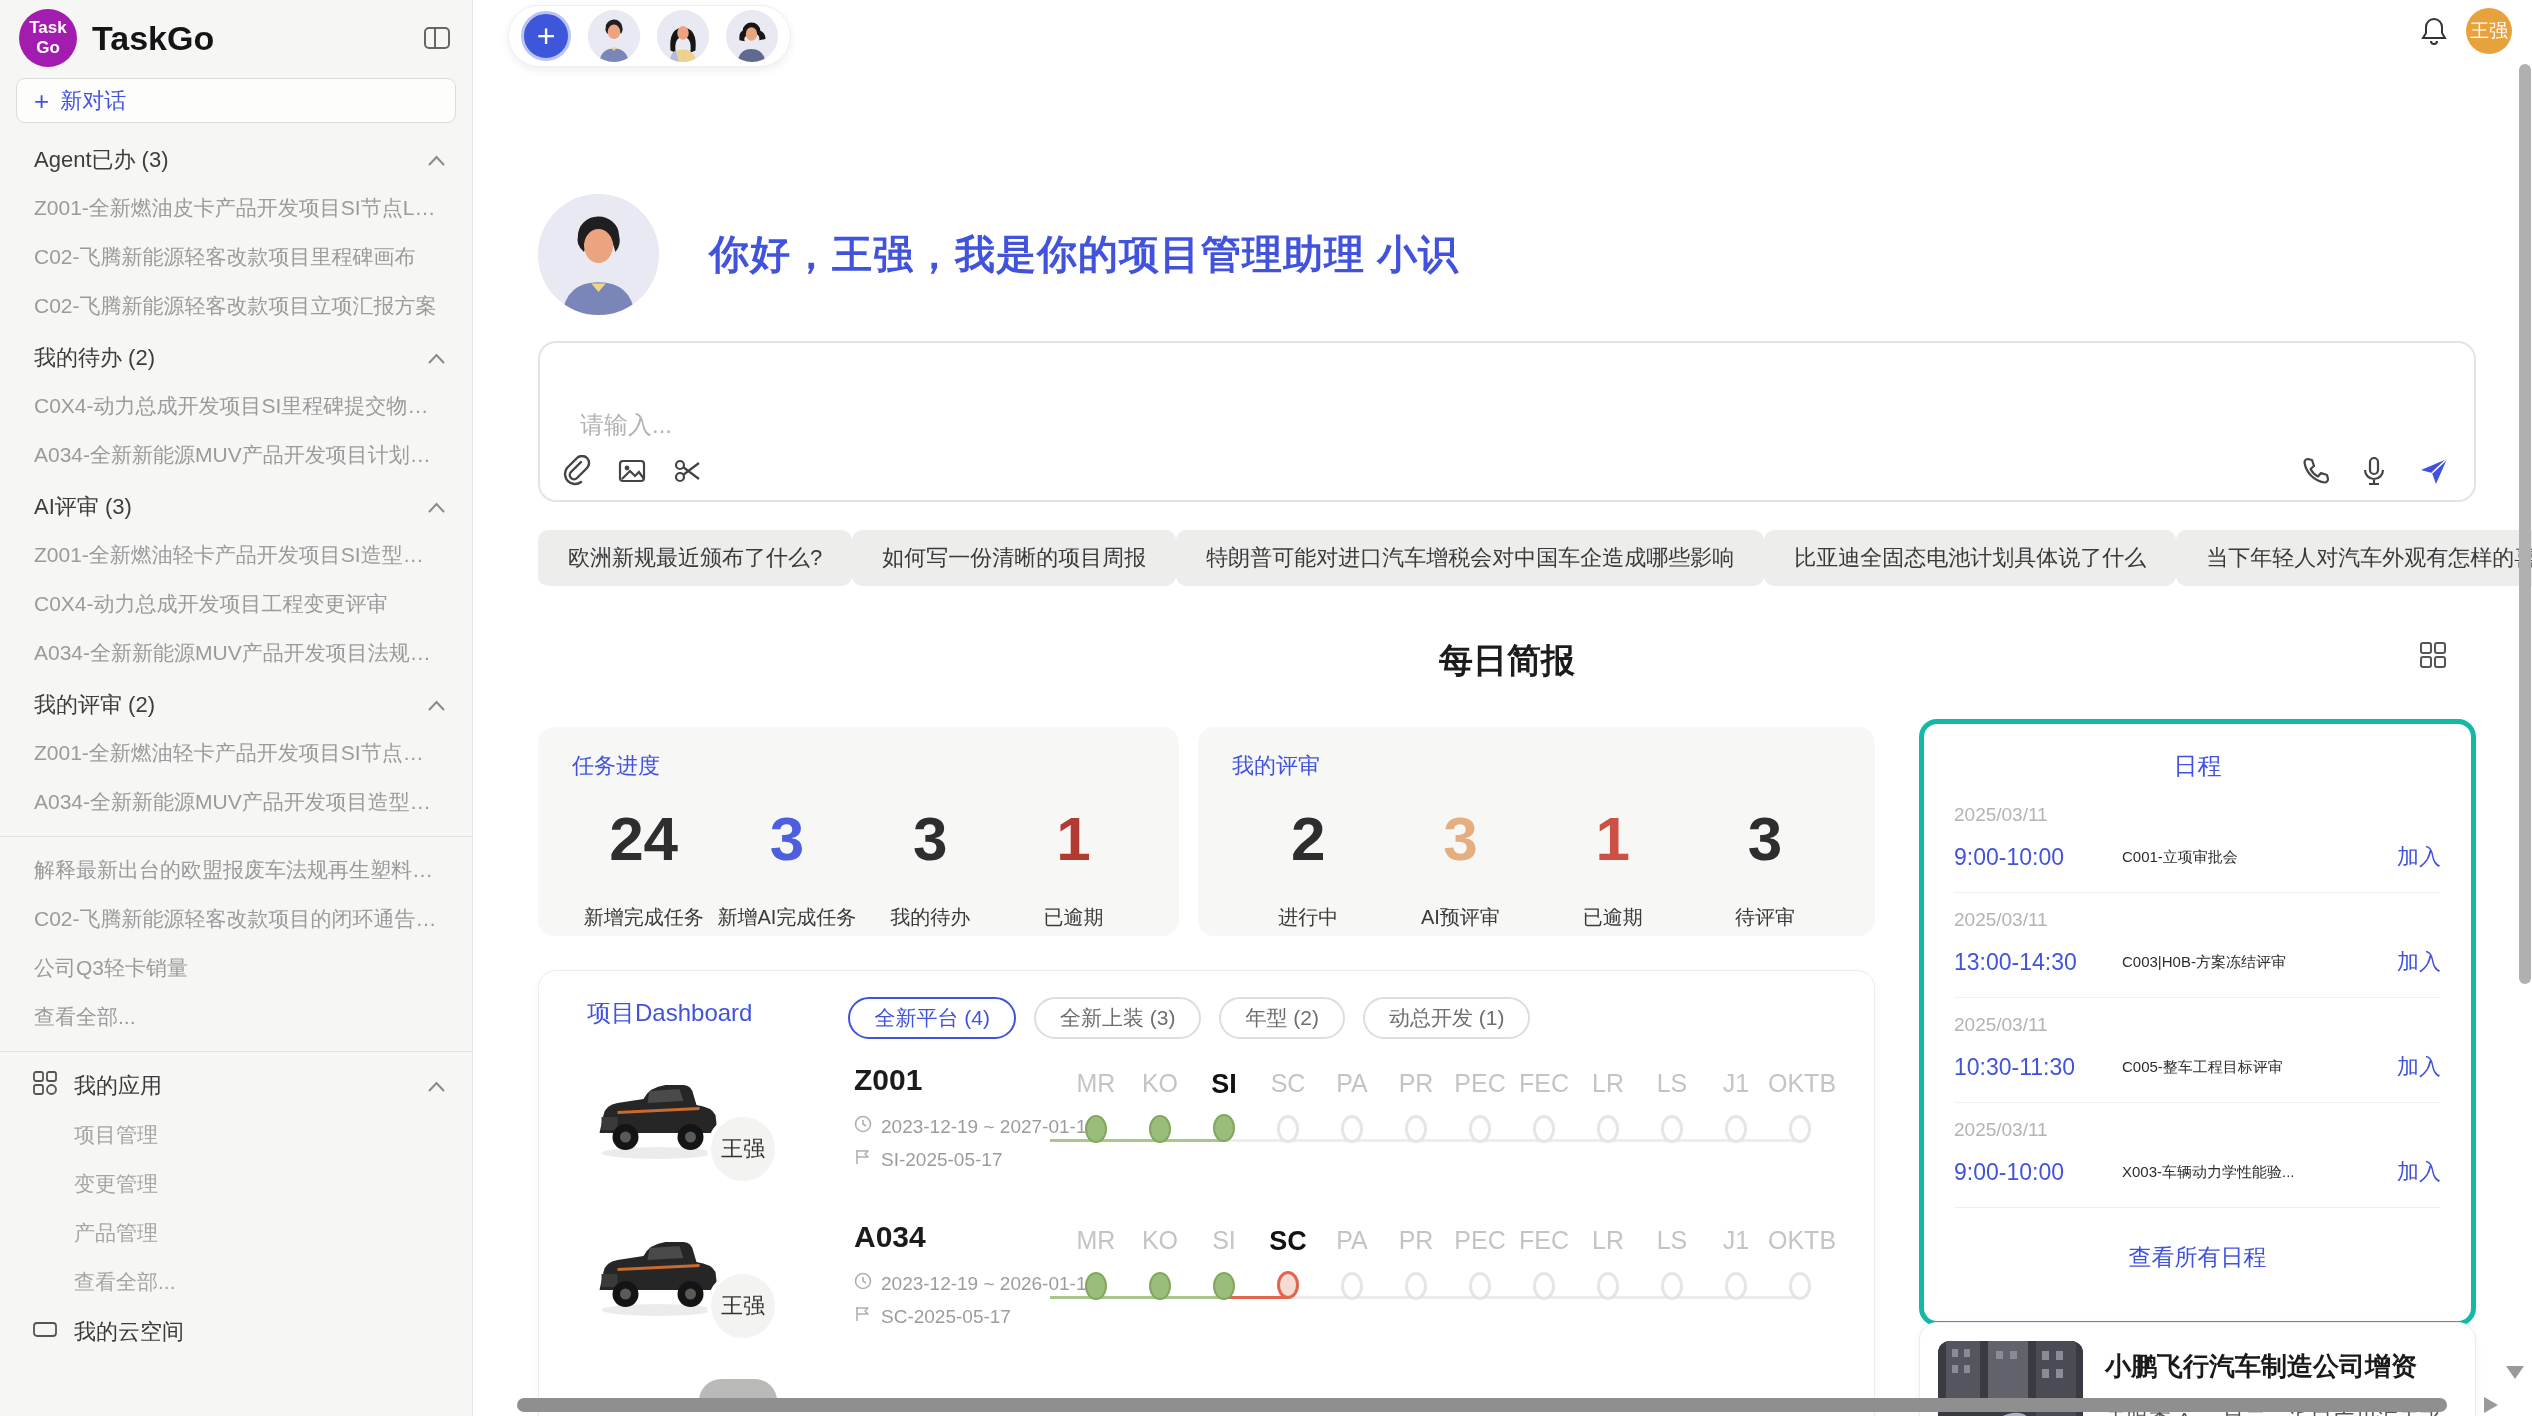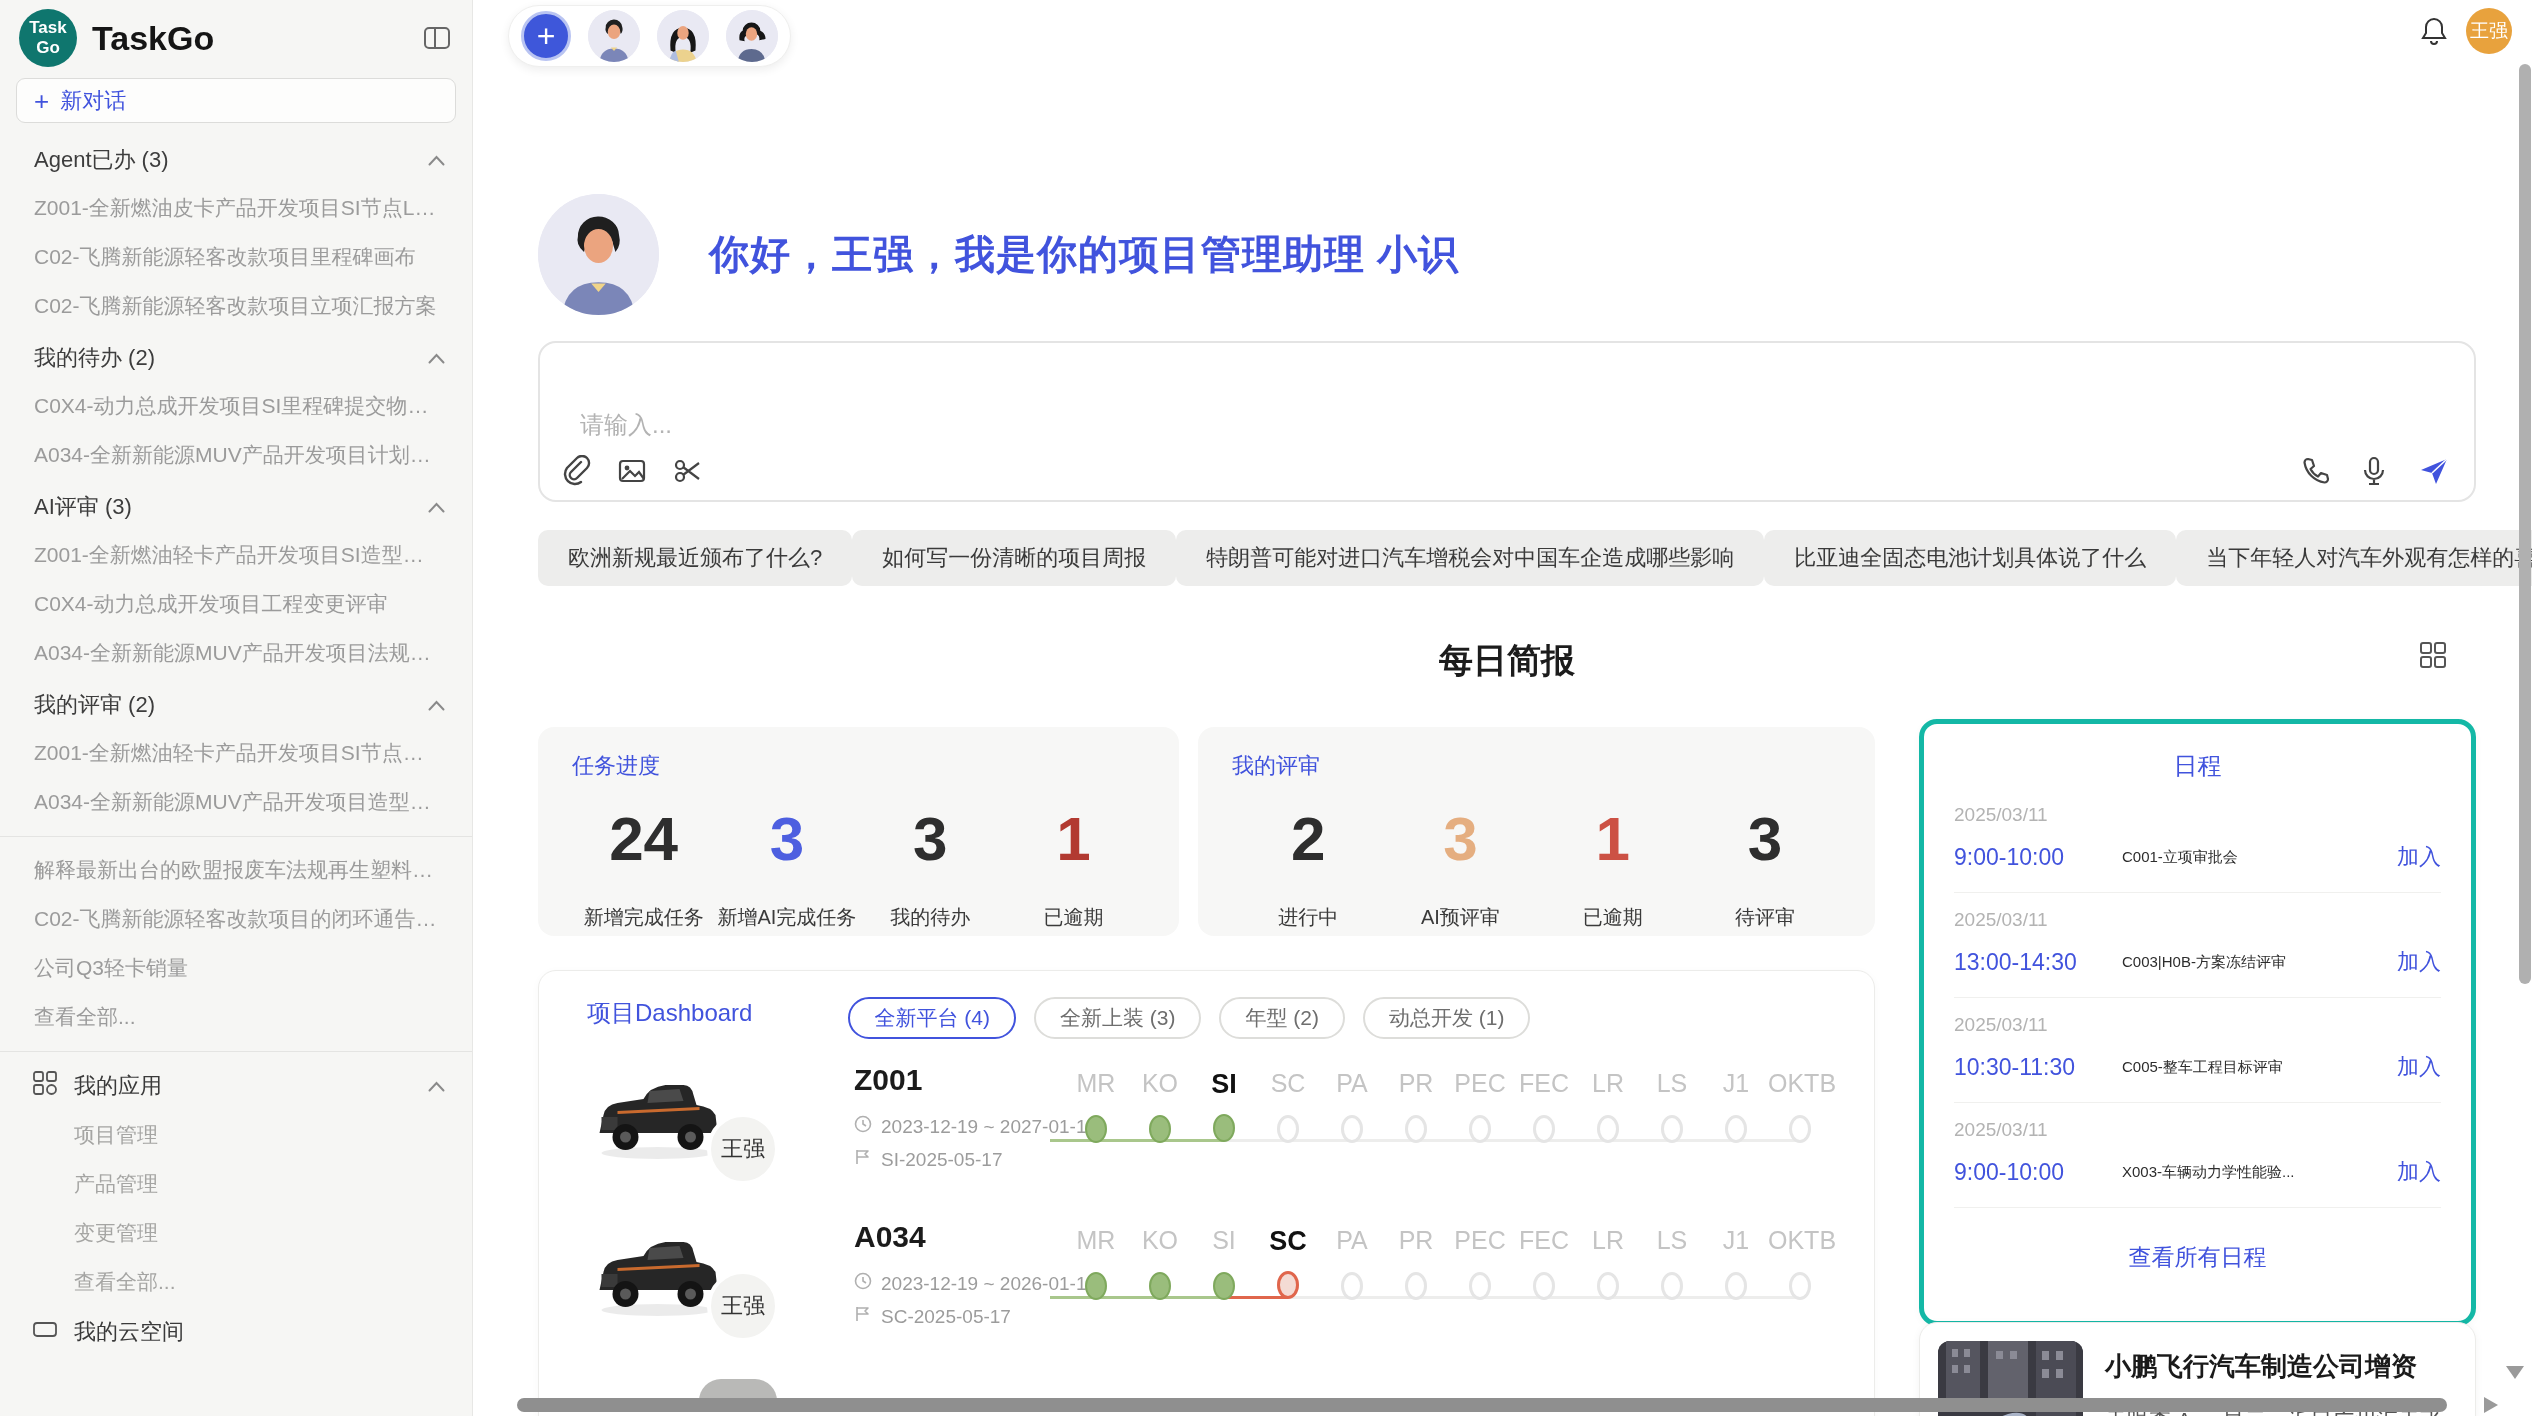--- a/index.html
+++ b/index.html
@@ -4,21 +4,21 @@
 <style>
   * { margin:0; padding:0; box-sizing:border-box; }
   html,body { width:2532px; height:1416px; overflow:hidden; background:#fff;
     font-family:"Liberation Sans","DejaVu Sans",sans-serif; }
   body { position:relative; }
 
   
   .sidebar { position:absolute; left:0; top:0; width:473px; height:1416px;
     background:#f6f6f4; border-right:1px solid #e7e7e5; overflow:hidden; }
   .sb-header { display:flex; align-items:center; padding:9px 20px 5px 19px; }
-  .logo { width:58px; height:58px; border-radius:50%; background:#0f766e; color:#fff;
+  .logo { width:58px; height:58px; border-radius:50%; background:#a21caf; color:#fff;
     display:flex; flex-direction:column; align-items:center; justify-content:center;
     font-size:17px; font-weight:bold; line-height:1.15; flex:none; }
   .sb-title { font-size:34px; font-weight:bold; color:#151515; margin-left:15px; flex:1; }
   .panel-toggle { width:30px; height:30px; cursor:pointer; }
   .new-chat { margin:6px 16px 10px 16px; height:45px; border:1px solid #dcdcda;
     background:#fdfdfc; border-radius:9px; display:flex; align-items:center;
     padding:0 17px; color:#4153dd; font-size:22px; gap:11px; cursor:pointer; }
   .new-chat .plus { font-size:26px; line-height:1; }
   .sb-sec { display:flex; justify-content:space-between; align-items:center;
     padding:12px 26px 9px 34px; font-size:22px; color:#3d3d3d; }
@@ -220,22 +220,22 @@
             <circle cx="19.5" cy="19.5" r="4.5" fill="none" stroke="#555" stroke-width="1.8"></circle>
           </svg></span>
         <span class="grow">我的应用</span>
         <span class="chev">
           <svg width="19" height="13" viewBox="0 0 19 13">
             <path d="M2.5 10.5 L9.5 3 L16.5 10.5" stroke="#8a8a8a" stroke-width="2" fill="none" stroke-linecap="round"></path>
           </svg>
         </span>
       </div>
       <div class="app-sub">项目管理</div>
+      <div class="app-sub">变更管理</div>
       <div class="app-sub">产品管理</div>
-      <div class="app-sub">变更管理</div>
       <div class="app-sub">查看全部...</div>
     </div>
   <div id="link-rows">
       <div class="app-row">
         <span><svg width="26" height="26" viewBox="0 0 26 26">
             <rect x="2" y="7" width="22" height="13" rx="3" fill="none" stroke="#555" stroke-width="1.8"></rect>
           </svg></span>
         <span class="grow">我的云空间</span>
       </div>
       <div class="app-row"></div>

